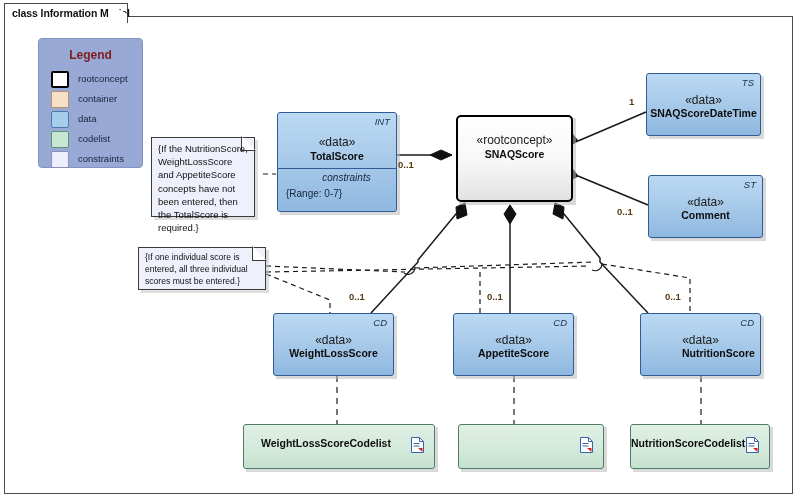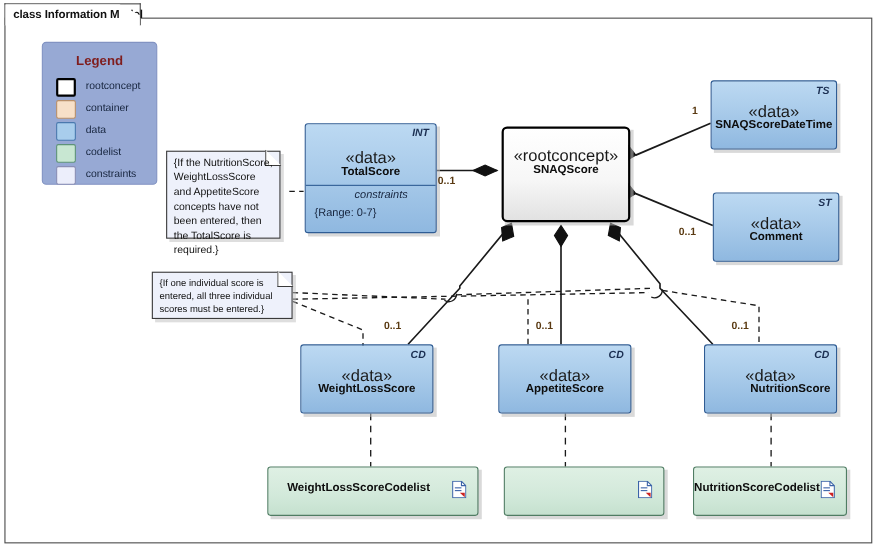--- a/index.html
+++ b/index.html
@@ -22,22 +22,22 @@
   .node .shadow{position:absolute;left:3px;top:3px;right:-3px;bottom:-3px;background:#b9b9b9;opacity:.55;}
   .node .body{position:absolute;left:0;top:0;right:0;bottom:0;box-sizing:border-box;}
 
   .cls-data .body{border:1.4px solid #2f5c94;border-radius:3px;
      background:linear-gradient(180deg,#bcd9f2 0%,#a9cbea 45%,#8fb8e0 100%);}
   .cls-root .body{border:2.6px solid #000000;border-radius:5px;
      background:linear-gradient(180deg,#ffffff 0%,#f7f7f7 55%,#e2e2e2 100%);}
   .cls-codelist .body{border:1.4px solid #4f7d63;border-radius:3px;
      background:linear-gradient(180deg,#dff0e4 0%,#d2e9da 60%,#c5e1cf 100%);}
 
-  .corner-tag{position:absolute;right:6px;top:3px;font-size:9.5px;font-style:italic;font-weight:bold;color:#1b2f52;}
-  .stereo{position:absolute;left:0;right:0;text-align:center;font-size:15px;color:#1a1a1a;}
+  .corner-tag{position:absolute;right:6px;top:3px;font-size:9.5px;font-style:italic;font-weight:normal;color:#1b2f52;}
+  .stereo{position:absolute;left:0;right:0;text-align:center;font-size:12px;color:#1a1a1a;}
   .cname{position:absolute;left:0;right:0;text-align:center;font-size:10.5px;font-weight:bold;color:#0d0d0d;}
   .compartment-line{position:absolute;left:0;right:0;height:0;border-top:1.3px solid #2f5c94;}
   .comp-title{position:absolute;left:0;right:0;text-align:center;font-size:10px;font-style:italic;color:#16243d;}
   .comp-item{position:absolute;left:8px;font-size:10px;color:#16243d;}
 
   
   .codelist-label{position:absolute;left:0;right:0;top:12px;text-align:center;font-size:10.5px;font-weight:bold;color:#0d0d0d;}
   .doc-icon{position:absolute;width:13px;height:16px;}
 
   

